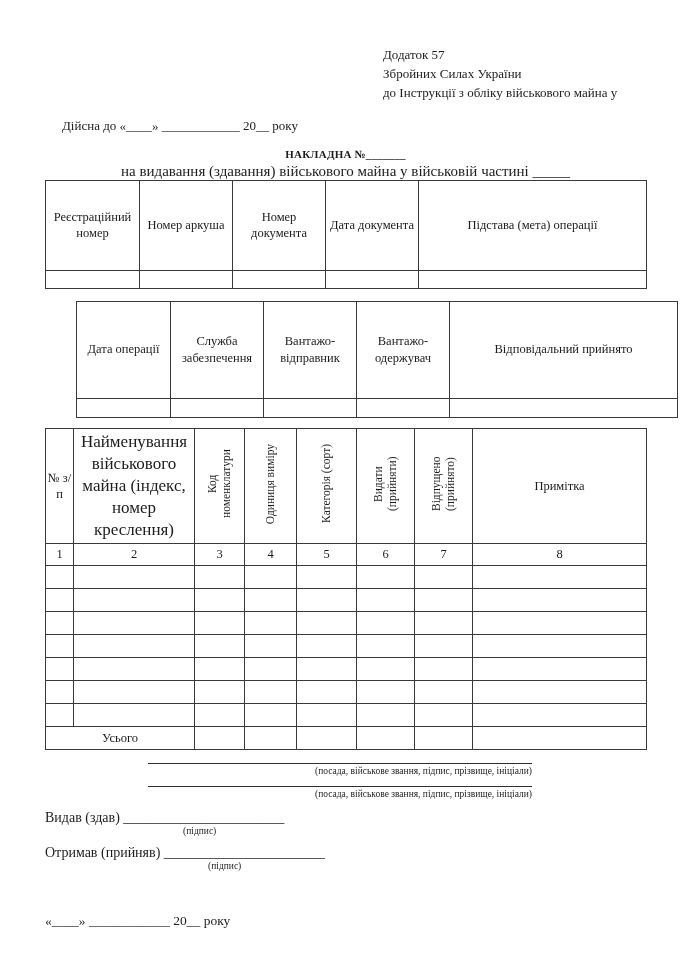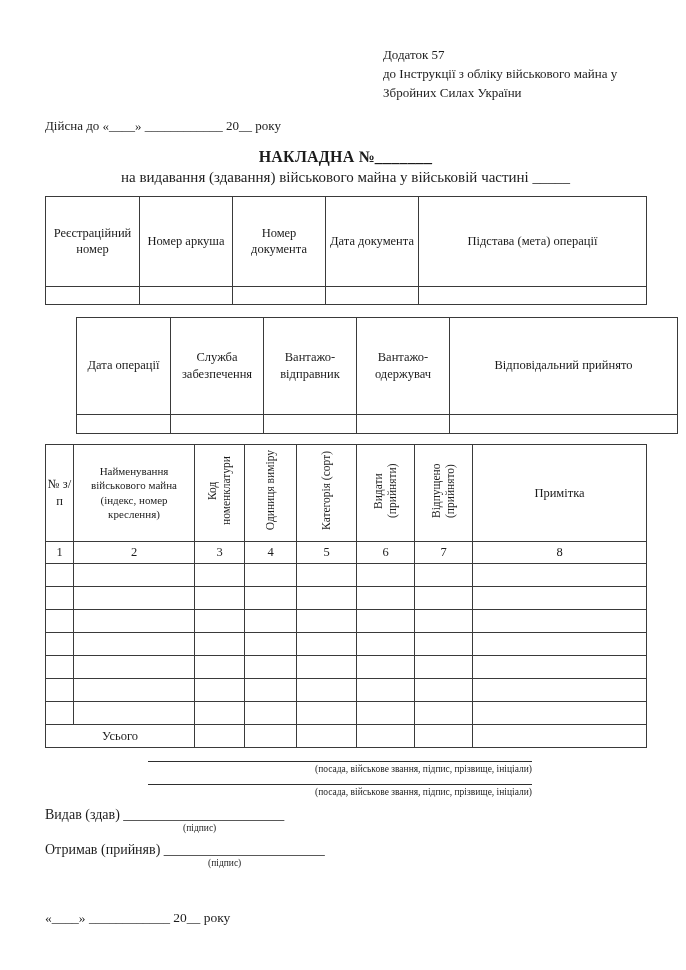--- a/index.html
+++ b/index.html
@@ -9,70 +9,70 @@
     background:#ffffff;
     color:#1c1c1c;
     font-family:"Liberation Serif","DejaVu Serif",serif;
     font-size:13px;
     box-sizing:border-box;
     padding:46px 40px 0 45px;
     overflow:hidden;
   }
   
   .appendix{margin-left:338px;line-height:1.45;width:270px;}
-  .valid-until{margin-top:15px;}
+  .valid-until{margin-top:15px;margin-left:17px;}
   .title-block{text-align:center;margin-top:14px;}
-  .doc-title{font-weight:bold;font-size:16px;letter-spacing:.2px;}
+  .doc-title{font-weight:bold;font-size:11px;letter-spacing:.2px;}
   .doc-subtitle{font-size:15px;margin-top:3px;}
   
   table{border-collapse:collapse;table-layout:fixed;width:601px;}
   td{border:1px solid #3a3a3a;text-align:center;vertical-align:middle;
      font-size:12.5px;line-height:1.3;padding:1px 3px;box-sizing:border-box;
      overflow:hidden;}
-  .tbl1{margin-top:10px;}
+  .tbl1{}
   .tbl2{margin-top:12px;margin-left:31px;}
   .tbl3{margin-top:10px;}
   .hdr-row td{height:90px;}
   .hdr-row2 td{height:97px;}
   .empty-row td{height:18px;}
   .empty-row2 td{height:19px;}
   .items-hdr td{height:95px;padding:2px 1px;}
   .num-row td{height:22px;font-size:12.5px;}
   .body-row td{height:23px;}
   .total-row td{height:23px;}
   .rot{
     writing-mode:vertical-rl;
     transform:rotate(180deg);
     display:inline-block;
     max-height:88px;
     font-size:11.5px;
     line-height:1.25;
     white-space:normal;
   }
-  .items-hdr .h2{font-size:11px;text-align:center;}
+  .items-hdr .h2{font-size:17px;text-align:center;}
   
   .sig-rule-wrap{margin-left:103px;width:384px;text-align:right;}
   .sig-rule-wrap.first{margin-top:13px;}
   .sig-rule-wrap.second{margin-top:9px;}
   .rule{border-top:1px solid #2e2e2e;height:0;width:100%;}
   .small-caption{font-size:9.5px;line-height:1.3;margin-top:1px;}
   .sig-line{margin-top:9px;font-size:14px;}
   .sig-caption1{font-size:9.5px;margin-left:138px;margin-top:0px;}
   .sig-caption2{font-size:9.5px;margin-left:163px;margin-top:0px;}
   .date-line{margin-top:42px;font-size:13.5px;}
 </style>
 </head>
 <body>
 
 <div class="page">
 
   <div class="appendix">
     <div>Додаток 57</div>
+    <div>Збройних Силах України</div>
     <div>до Інструкції з обліку військового майна у</div>
-    <div>Збройних Силах України</div>
   </div>
 
   <div class="valid-until">Дійсна до «____» ____________ 20__ року</div>
 
   <div class="title-block">
     <div class="doc-title">НАКЛАДНА №_______</div>
     <div class="doc-subtitle">на видавання (здавання) військового майна у військовій частині _____</div>
   </div>
 
   <table class="tbl1">

